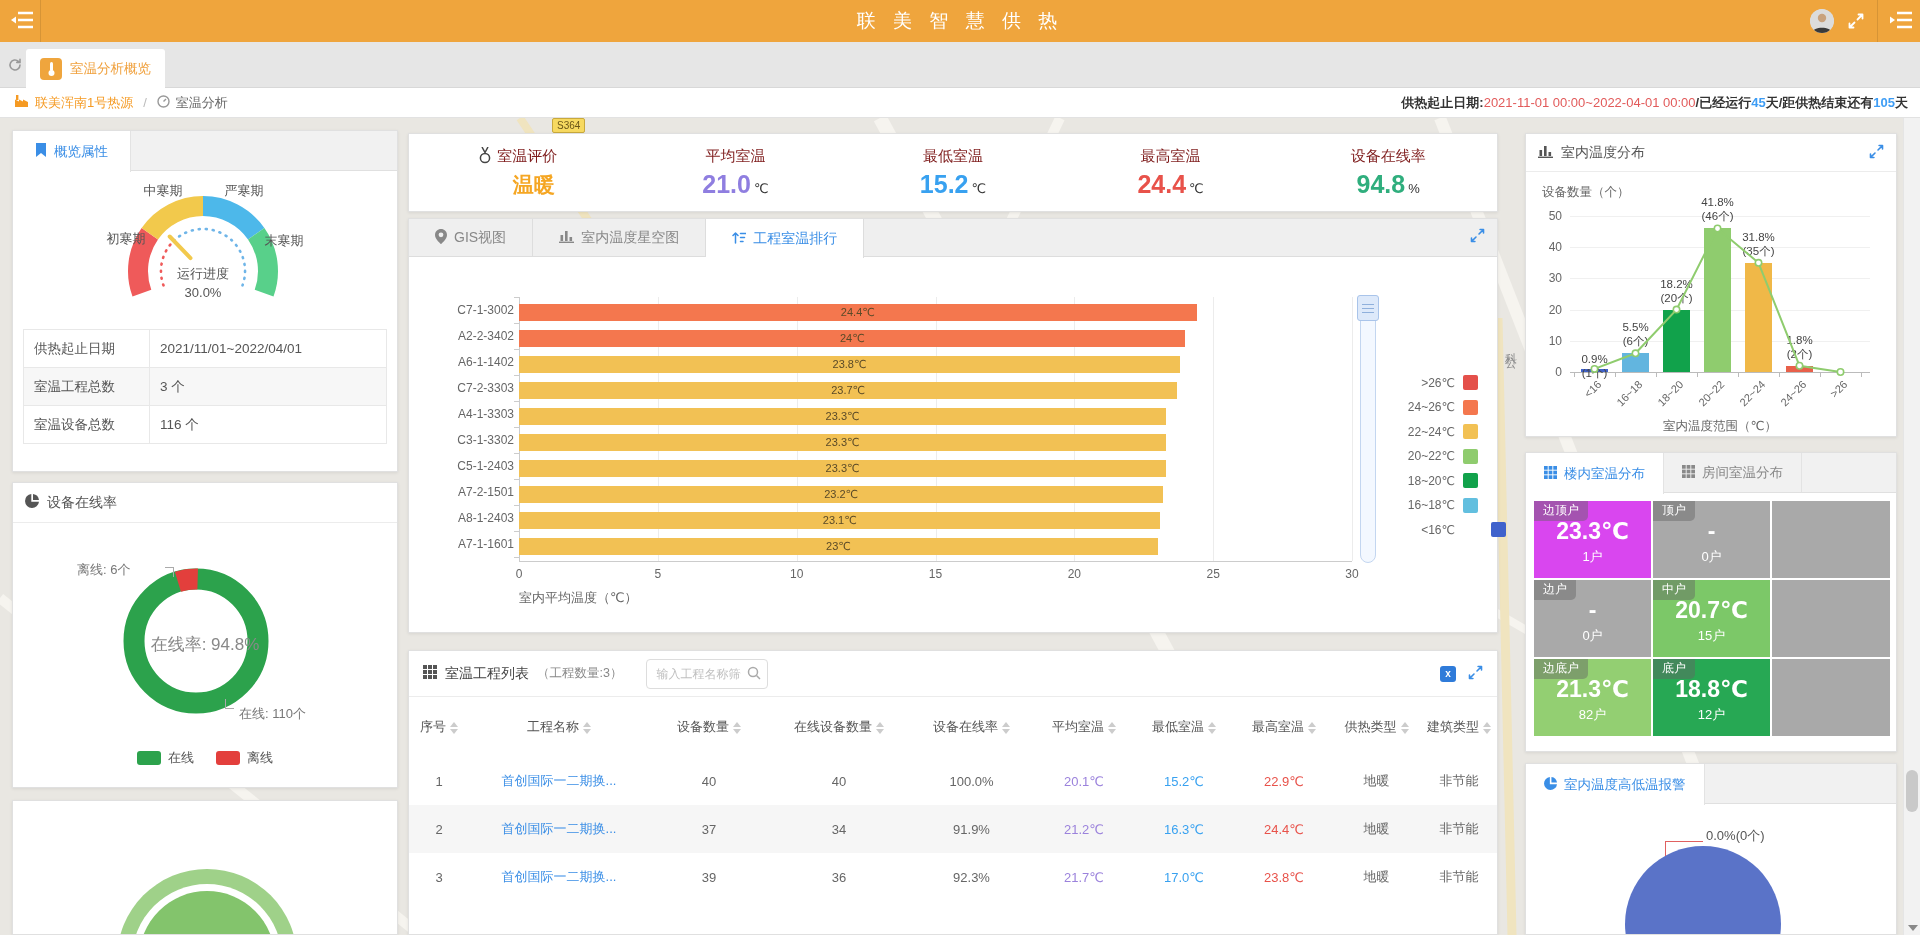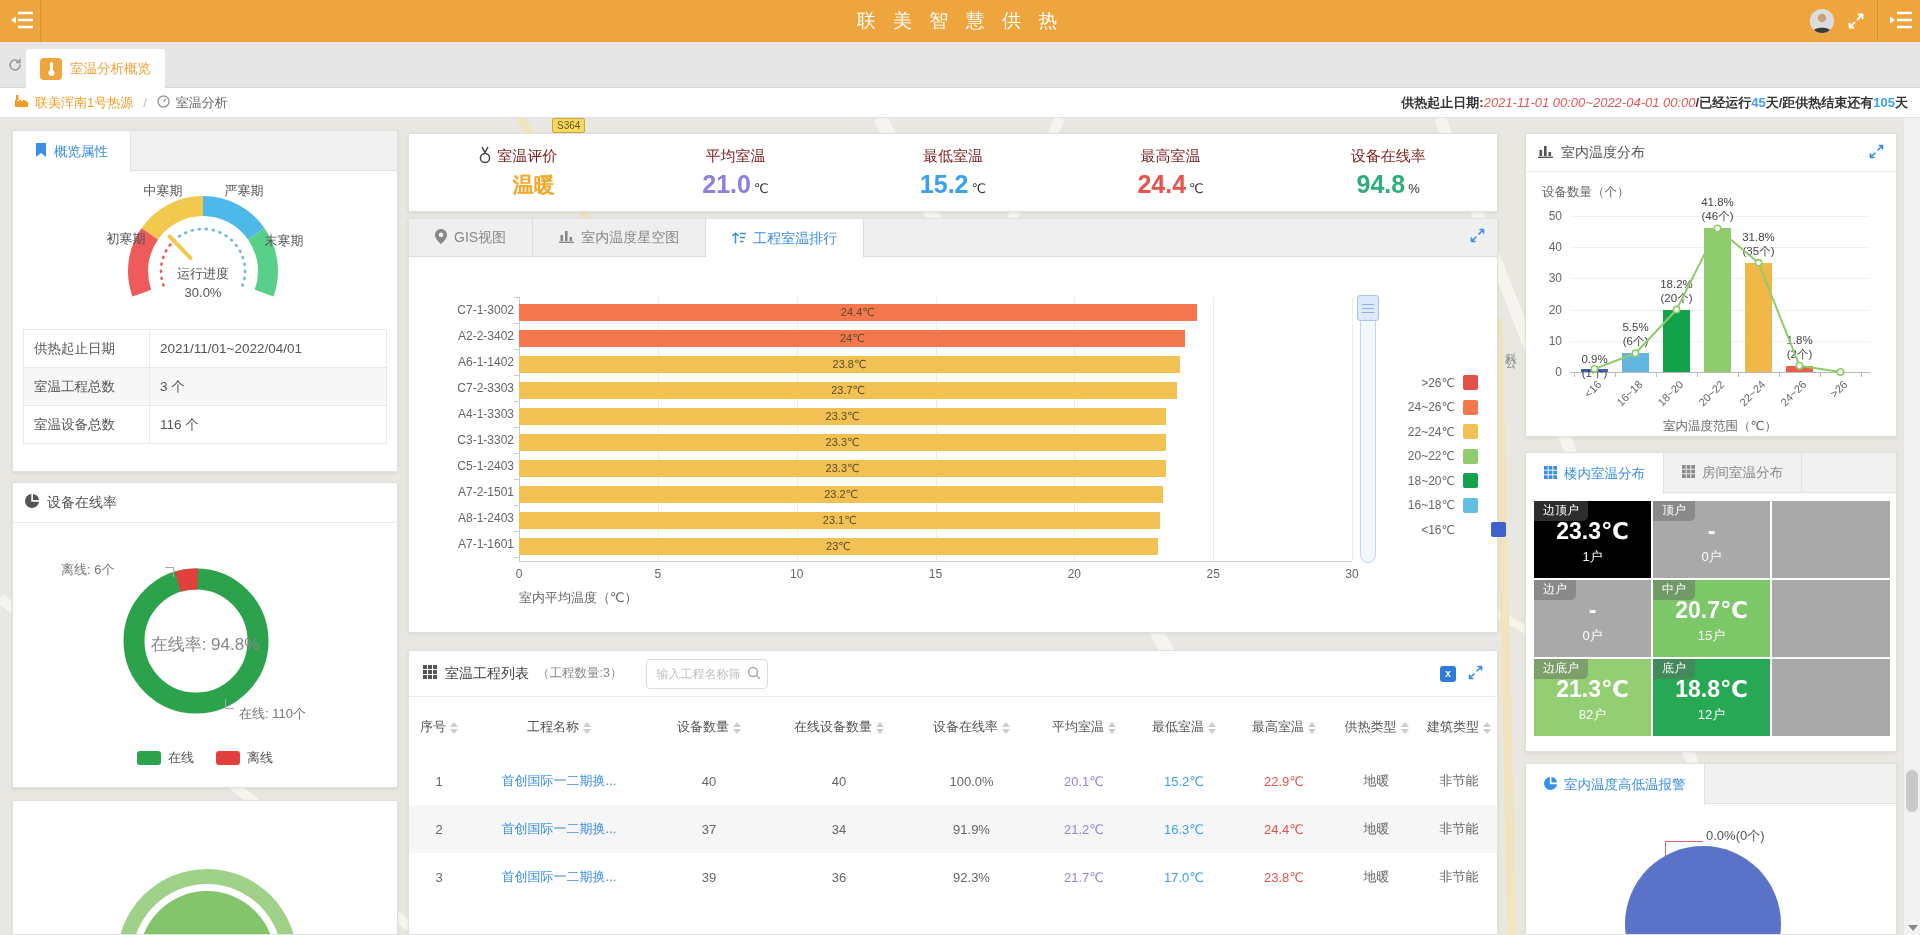--- a/index.html
+++ b/index.html
@@ -26,21 +26,21 @@
   .doc-tab span { color:#f0a03c; font-size:13.5px; }
 
   
   .breadcrumb { position:absolute; top:88px; left:0; width:1920px; height:30px; background:#fff;
                 border-bottom:1px solid #e2e2e2; z-index:48; display:flex; align-items:center; }
   .bc-left { display:flex; align-items:center; gap:6px; margin-left:14px; }
   .bc-src { color:#f59a23; }
   .bc-sep { color:#bbb; margin:0 4px; }
   .bc-page { color:#666; }
   .bc-right { position:absolute; right:12px; display:flex; align-items:center; font-weight:bold; color:#333; }
-  .bc-red { color:#e25a5a; font-weight:normal;font-style:italic; }
+  .bc-red { color:#e25a5a; font-weight:normal; }
   .bc-blue { color:#3e9df5; }
 
   
   .map-layer { position:absolute; top:118px; left:0; width:1920px; height:817px; }
   .road-badge { position:absolute; left:552px; top:0px; background:#f7d960; border:1px solid #c9a93c;
                 border-radius:2px; font-size:10px; color:#6b5618; padding:0 4px; line-height:13px; }
   .map-side-label { position:absolute; left:1502px; top:225px; color:#8a8a8a; font-size:12px;
                     writing-mode:vertical-lr; letter-spacing:4px; }
 
   
@@ -327,21 +327,21 @@
           <path d="M8 0a7 7 0 0 1 6 6H8z" fill="#555"></path>
         </svg>
     </span>
     <span>设备在线率</span>
   </div>
   <div class="donut-holder" id="donut-holder"><svg width="250" height="250" viewBox="0 0 250 250">
         <circle cx="125" cy="125" r="62" fill="none" stroke="#2ca24c" stroke-width="21"></circle>
         <circle cx="125" cy="125" r="62" fill="none" stroke="#e33f3c" stroke-width="21" stroke-dasharray="20.1 369.4" transform="rotate(-107 125 125)"></circle>
       </svg></div>
   <div class="donut-center">在线率: 94.8%</div>
-  <span class="callout" style="left:48px;top:78px">离线: 6个</span>
+  <span class="callout" style="left:64px;top:78px">离线: 6个</span>
   <i class="elb1"></i>
   <span class="callout" style="left:226px;top:222px">在线: 110个</span>
   <i class="elb2"></i>
   <div class="donut-legend" id="donut-legend">
       <div class="dl-item">
         <i class="dl-sw" style="background: rgb(44, 162, 76);"></i>
         <span>在线</span>
       </div>
       <div class="dl-item">
         <i class="dl-sw" style="background: rgb(227, 63, 60);"></i>
@@ -780,21 +780,21 @@
               <rect y="10" width="4" height="4"></rect>
               <rect x="5" y="10" width="4" height="4"></rect>
               <rect x="10" y="10" width="4" height="4"></rect>
             </g>
           </svg>
       </span>
       <span>房间室温分布</span>
     </div>
   </div>
   <div id="building-grid">
-      <div class="bcell" style="background: #000000;">
+      <div class="bcell" style="background: #d946ef;">
         <div class="tag">边顶户</div>
         <div class="tmp">23.3℃</div>
         <div class="cnt">1户</div>
       </div>
       <div class="bcell" style="background: rgb(169, 169, 169);">
         <div class="tag">顶户</div>
         <div class="tmp">-</div>
         <div class="cnt">0户</div>
       </div>
       <div class="bcell" style="background: rgb(169, 169, 169);"></div>

